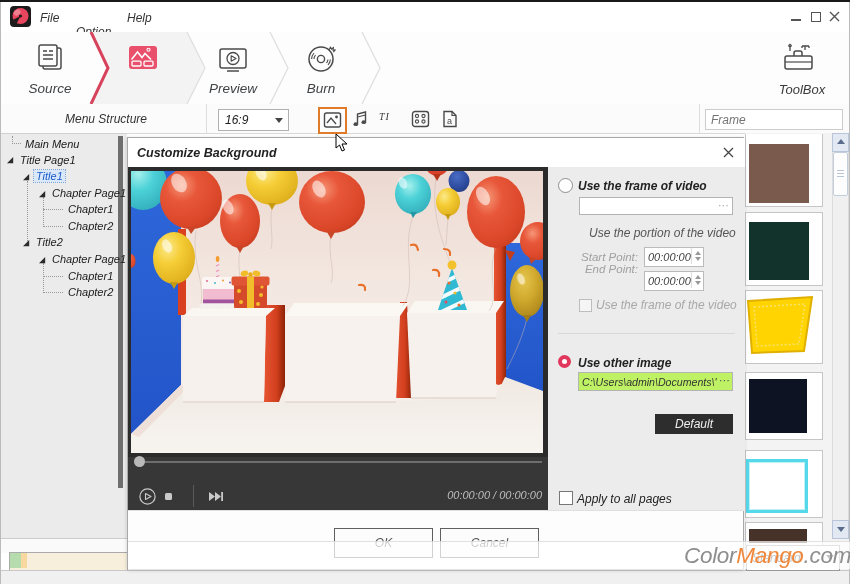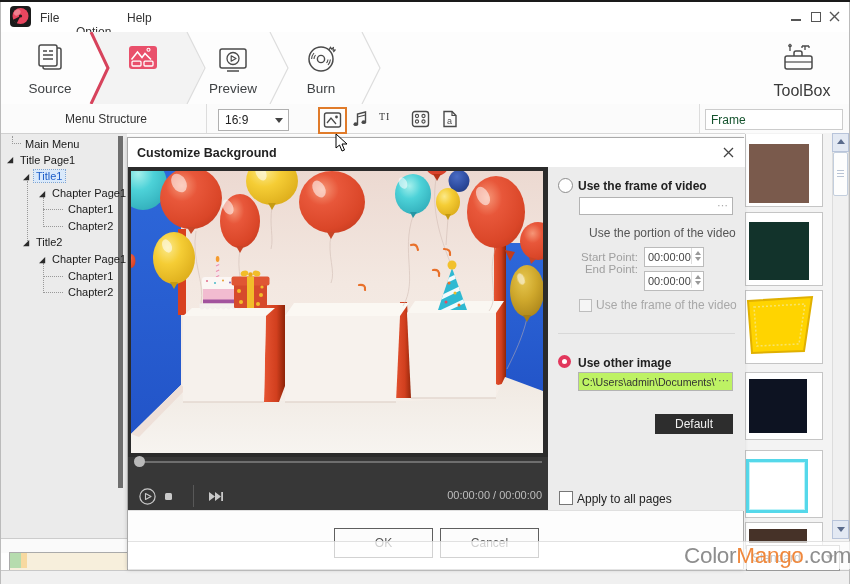--- a/index.html
+++ b/index.html
@@ -1,18 +1,18 @@
 <!DOCTYPE html>
 <html><head>
 <meta charset="utf-8">
 <style>
 html,body{margin:0;padding:0;background:#fff;font-family:"Liberation Sans",sans-serif;}
 #app{position:relative;width:850px;height:584px;overflow:hidden;background:#fff;}
 .abs{position:absolute;}
-.tx{position:absolute;white-space:nowrap;}
+.tx{position:absolute;white-space:nowrap;font-style:italic;}
 </style>
 </head>
 <body>
 <div id="app">
 
 <div class="abs" style="left:0;top:0;width:850px;height:2px;background:#1a1a1a;"></div>
 <div class="abs" style="left:0;top:2px;width:1px;height:582px;background:#bbb;"></div>
 <div class="abs" style="right:0;top:2px;width:1px;height:582px;background:#bbb;"></div>
 
 <div class="abs" style="left:1px;top:2px;width:848px;height:30px;background:#fff;"></div>
@@ -86,21 +86,21 @@
 <div class="tx" style="left:291px;top:81px;width:60px;text-align:center;font-size:13.5px;color:#3f4245;">Burn</div>
 
 <svg class="abs" style="left:777px;top:43px;" width="42" height="30" viewBox="0 0 42 30">
   <rect x="8" y="13" width="27" height="13" rx="2" fill="none" stroke="#4a4a4a" stroke-width="1.5"></rect>
   <path d="M17 13 v-3 a2 2 0 0 1 2 -2 h4 a2 2 0 0 1 2 2 v3" fill="none" stroke="#4a4a4a" stroke-width="1.5"></path>
   <path d="M8 19 h27" stroke="#4a4a4a" stroke-width="1.2"></path>
   <path d="M13 8 v-5 M11.5 3 h3" stroke="#4a4a4a" stroke-width="1.3"></path>
   <circle cx="13" cy="2.5" r="1.3" fill="none" stroke="#4a4a4a" stroke-width="1"></circle>
   <path d="M28 7 v-4 M25 3 h7 M25 3 v2 M32 3 v2" stroke="#4a4a4a" stroke-width="1.3"></path>
 </svg>
-<div class="tx" style="left:772px;top:82px;width:60px;text-align:center;font-size:16px;color:#3a3a3a;">ToolBox</div>
+<div class="tx" style="left:772px;top:82px;width:60px;text-align:center;font-size:13px;color:#3a3a3a;">ToolBox</div>
 
 <div class="abs" style="left:1px;top:104px;width:848px;height:29px;background:#fbfbfb;border-bottom:1px solid #d8d8d8;"></div>
 <div class="abs" style="left:206px;top:104px;width:1px;height:29px;background:#ddd;"></div>
 <div class="abs" style="left:699px;top:104px;width:1px;height:29px;background:#ddd;"></div>
 <div class="tx" style="left:65px;top:112px;font-size:12px;color:#333;">Menu Structure</div>
 
 <div class="abs" style="left:218px;top:109px;width:69px;height:20px;background:#fff;border:1px solid #b0b0b0;">
   <div class="tx" style="left:6px;top:3px;font-size:12px;color:#222;">16:9</div>
   <div class="abs" style="left:56px;top:8px;width:0;height:0;border-left:4px solid transparent;border-right:4px solid transparent;border-top:5px solid #444;"></div>
 </div>
@@ -126,21 +126,21 @@
   <circle cx="6" cy="11.5" r="1.6" fill="none" stroke="#4a4a4a" stroke-width="1.1"></circle>
   <circle cx="12.5" cy="11.5" r="1.6" fill="none" stroke="#4a4a4a" stroke-width="1.1"></circle>
 </svg>
 <svg class="abs" style="left:442px;top:110px;" width="16" height="18" viewBox="0 0 16 18">
   <path d="M2 16.5 V1.5 H10 L14 5.5 V16.5 Z" fill="none" stroke="#4a4a4a" stroke-width="1.4"></path>
   <path d="M10 1.5 V5.5 H14" fill="none" stroke="#4a4a4a" stroke-width="1.2"></path>
   <text x="5" y="14" font-size="9" fill="#4a4a4a" font-family="Liberation Sans">a</text>
 </svg>
 
 <div class="abs" style="left:705px;top:109px;width:136px;height:19px;background:#fff;border:1px solid #ccc;">
-  <div class="tx" style="left:5px;top:2.5px;font-size:12px;color:#14532d;text-align:center;">Frame</div>
+  <div class="tx" style="left:5px;top:2.5px;font-size:12px;color:#737373;text-align:center;">Frame</div>
 </div>
 
 <div class="abs" style="left:1px;top:133px;width:126px;height:405px;background:#ebebeb;border-top:1px solid #d0d0d0;"></div>
 <div class="abs" style="left:118px;top:136px;width:5px;height:352px;background:#6e6e6e;"></div>
 <div id="tree" class="abs" style="left:0;top:133px;width:127px;height:405px;font-size:11px;color:#1a1a1a;">
 
   <div class="abs" style="left:12px;top:10px;width:9px;height:1px;border-top:1px dotted #999;"></div>
   <div class="abs" style="left:12px;top:3px;width:1px;height:8px;border-left:1px dotted #999;"></div>
   <div class="abs" style="left:27px;top:48px;width:1px;height:62px;border-left:1px dotted #999;"></div>
   <div class="abs" style="left:43px;top:64px;width:1px;height:30px;border-left:1px dotted #999;"></div>

